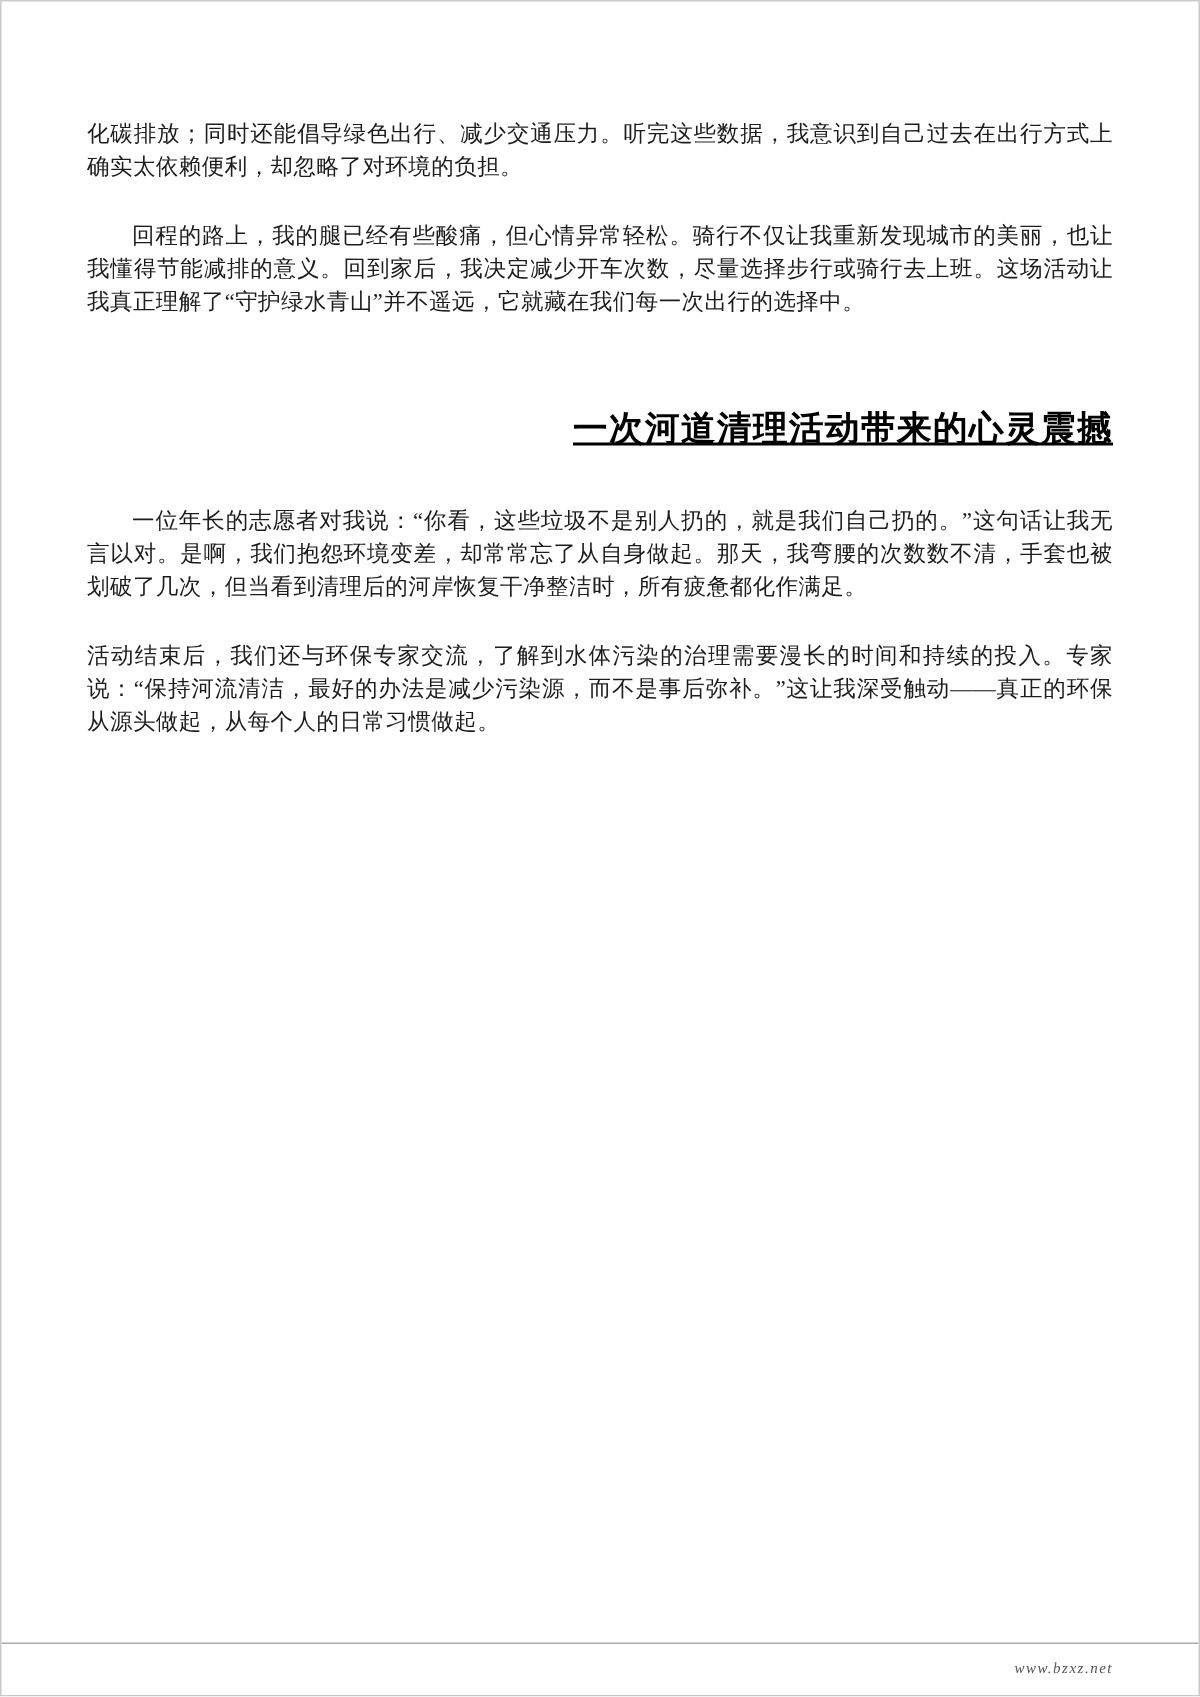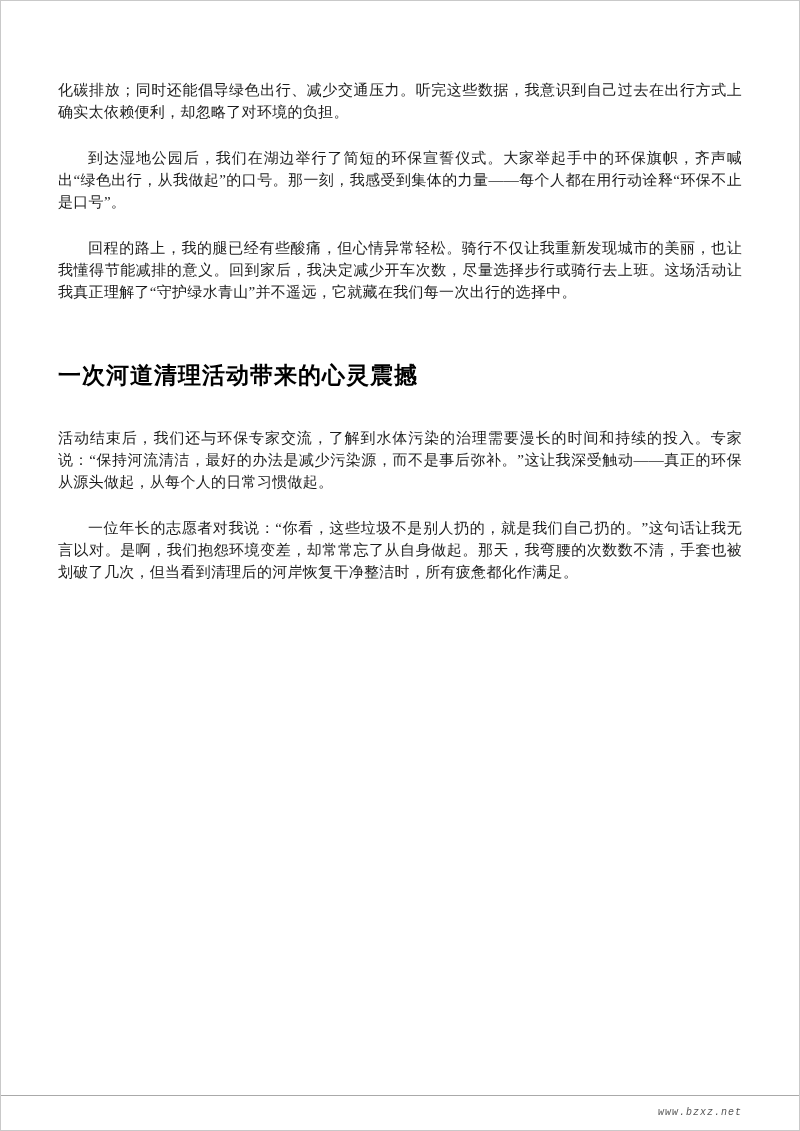--- a/index.html
+++ b/index.html
@@ -35,23 +35,24 @@
     letter-spacing: 0.3px;
   }
   .para.noindent {
     text-indent: 0;
   }
   .essay-title {
     margin: 58px 0 36px 0;
     font-size: 23px;
     font-weight: bold;
     color: #000000;
-    text-align: left;
+    text-align: right;
     letter-spacing: 1px;
     line-height: 30px;
+    text-decoration: underline;
   }
   .watermark {
     position: absolute;
     top: 978px;
     right: 54px;
     font-family: "DejaVu Sans", "Liberation Sans", sans-serif;
     font-weight: bold;
     font-size: 68px;
     line-height: 1;
     color: #dadada;
@@ -68,38 +69,37 @@
     margin: 0;
   }
   .footer-url {
     position: absolute;
     right: 57px;
     bottom: 12px;
     font-size: 10px;
     font-style: italic;
     color: #555555;
     letter-spacing: 1px;
-    font-family: Liberation Mono, monospace;
+    font-family: Liberation Serif, serif;
   }
 </style>
 </head>
 <body>
 
 <div class="page">
 
   <div class="content">
 
     <p class="para noindent">化碳排放；同时还能倡导绿色出行、减少交通压力。听完这些数据，我意识到自己过去在出行方式上确实太依赖便利，却忽略了对环境的负担。</p>
-    <p class="para">到达湿地公园后，我们在湖边举行了简短的环保宣誓仪式。大家举起手中的环保旗帜，齐声喊出“绿色出行，从我做起”的口号。那一刻，我感受到集体的力量——每个人都在用行动诠释“环保不止是口号”。</p>
     <p class="para">回程的路上，我的腿已经有些酸痛，但心情异常轻松。骑行不仅让我重新发现城市的美丽，也让我懂得节能减排的意义。回到家后，我决定减少开车次数，尽量选择步行或骑行去上班。这场活动让我真正理解了“守护绿水青山”并不遥远，它就藏在我们每一次出行的选择中。</p>
 
     <h1 class="essay-title">一次河道清理活动带来的心灵震撼</h1>
 
+    <p class="para">一位年长的志愿者对我说：“你看，这些垃圾不是别人扔的，就是我们自己扔的。”这句话让我无言以对。是啊，我们抱怨环境变差，却常常忘了从自身做起。那天，我弯腰的次数数不清，手套也被划破了几次，但当看到清理后的河岸恢复干净整洁时，所有疲惫都化作满足。</p>
     <p class="para noindent">活动结束后，我们还与环保专家交流，了解到水体污染的治理需要漫长的时间和持续的投入。专家说：“保持河流清洁，最好的办法是减少污染源，而不是事后弥补。”这让我深受触动——真正的环保从源头做起，从每个人的日常习惯做起。</p>
-    <p class="para">一位年长的志愿者对我说：“你看，这些垃圾不是别人扔的，就是我们自己扔的。”这句话让我无言以对。是啊，我们抱怨环境变差，却常常忘了从自身做起。那天，我弯腰的次数数不清，手套也被划破了几次，但当看到清理后的河岸恢复干净整洁时，所有疲惫都化作满足。</p>
 
   </div>
 
 
   <hr class="footer-divider">
 
   <div class="footer-url">www.bzxz.net</div>
 
 </div>
 

